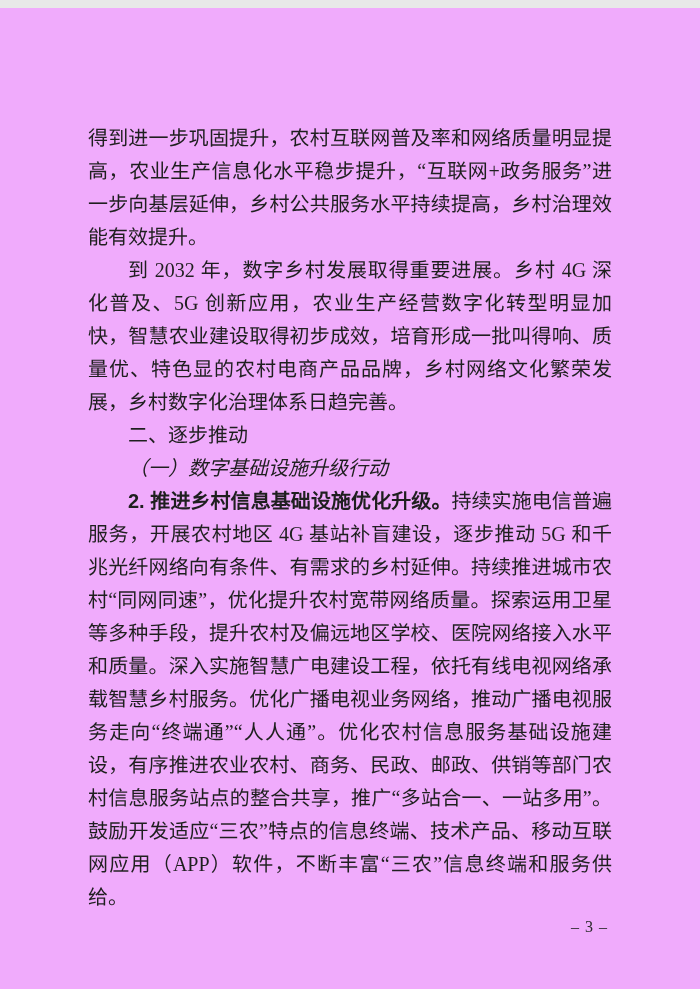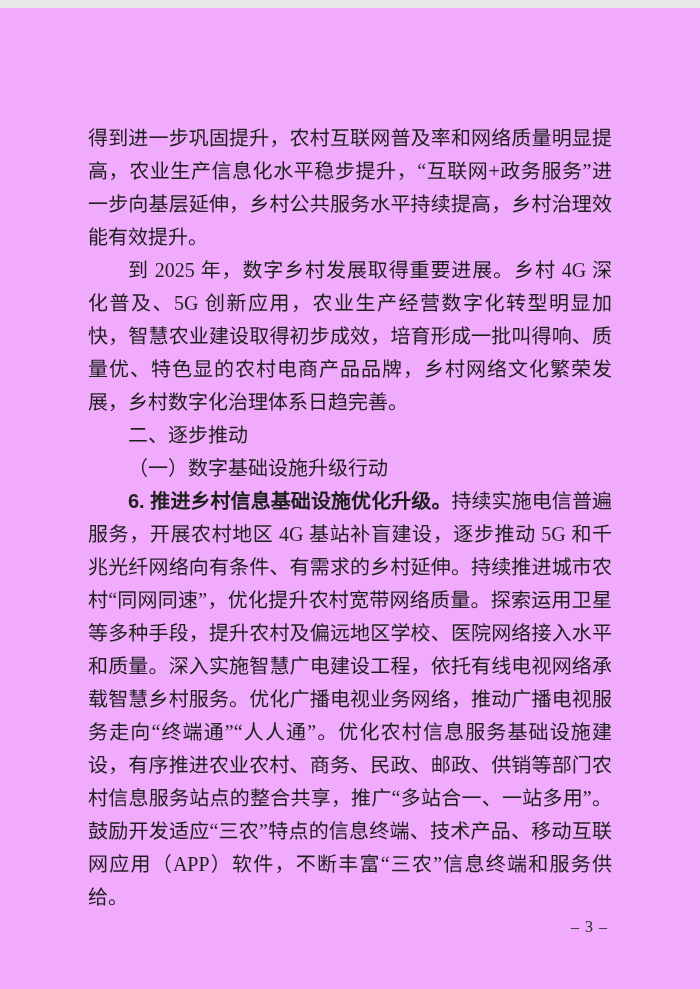--- a/index.html
+++ b/index.html
@@ -41,20 +41,21 @@
   .section-heading {
     font-family: "Liberation Sans", "DejaVu Sans", sans-serif;
     font-weight: 700;
     text-indent: 2em;
     text-align: left;
   }
   .subsection-heading {
     text-indent: 2em;
     text-align: left;
     font-weight: normal;
+    font-style: italic;
   }
   .task-lead {
     font-family: "Liberation Sans", "DejaVu Sans", sans-serif;
     font-weight: 700;
   }
   .page-number {
     position: absolute;
     top: 908px;
     right: 92px;
     font-size: 16px;
@@ -65,24 +66,24 @@
   }
 </style>
 </head>
 <body>
 
 <div class="page">
   <div class="content">
 
     <p class="para">得到进一步巩固提升，农村互联网普及率和网络质量明显提高，农业生产信息化水平稳步提升，“互联网+政务服务”进一步向基层延伸，乡村公共服务水平持续提高，乡村治理效能有效提升。</p>
 
-    <p class="para indent">到 2025 年，数字乡村发展取得重要进展。乡村 4G 深化普及、5G 创新应用，农业生产经营数字化转型明显加快，智慧农业建设取得初步成效，培育形成一批叫得响、质量优、特色显的农村电商产品品牌，乡村网络文化繁荣发展，乡村数字化治理体系日趋完善。</p>
+    <p class="para indent">到 2032 年，数字乡村发展取得重要进展。乡村 4G 深化普及、5G 创新应用，农业生产经营数字化转型明显加快，智慧农业建设取得初步成效，培育形成一批叫得响、质量优、特色显的农村电商产品品牌，乡村网络文化繁荣发展，乡村数字化治理体系日趋完善。</p>
 
     <h2 class="section-heading">二、逐步推动</h2>
 
     <h3 class="subsection-heading">（一）数字基础设施升级行动</h3>
 
-    <p class="para indent"><span class="task-lead">6. 推进乡村信息基础设施优化升级。</span><span>持续实施电信普遍服务，开展农村地区 4G 基站补盲建设，逐步推动 5G 和千兆光纤网络向有条件、有需求的乡村延伸。持续推进城市农村“同网同速”，优化提升农村宽带网络质量。探索运用卫星等多种手段，提升农村及偏远地区学校、医院网络接入水平和质量。深入实施智慧广电建设工程，依托有线电视网络承载智慧乡村服务。优化广播电视业务网络，推动广播电视服务走向“终端通”“人人通”。优化农村信息服务基础设施建设，有序推进农业农村、商务、民政、邮政、供销等部门农村信息服务站点的整合共享，推广“多站合一、一站多用”。鼓励开发适应“三农”特点的信息终端、技术产品、移动互联网应用（APP）软件，不断丰富“三农”信息终端和服务供给。</span></p>
+    <p class="para indent"><span class="task-lead">2. 推进乡村信息基础设施优化升级。</span><span>持续实施电信普遍服务，开展农村地区 4G 基站补盲建设，逐步推动 5G 和千兆光纤网络向有条件、有需求的乡村延伸。持续推进城市农村“同网同速”，优化提升农村宽带网络质量。探索运用卫星等多种手段，提升农村及偏远地区学校、医院网络接入水平和质量。深入实施智慧广电建设工程，依托有线电视网络承载智慧乡村服务。优化广播电视业务网络，推动广播电视服务走向“终端通”“人人通”。优化农村信息服务基础设施建设，有序推进农业农村、商务、民政、邮政、供销等部门农村信息服务站点的整合共享，推广“多站合一、一站多用”。鼓励开发适应“三农”特点的信息终端、技术产品、移动互联网应用（APP）软件，不断丰富“三农”信息终端和服务供给。</span></p>
 
   </div>
 
   <div class="page-number">– 3 –</div>
 </div>
 
 </body></html>

